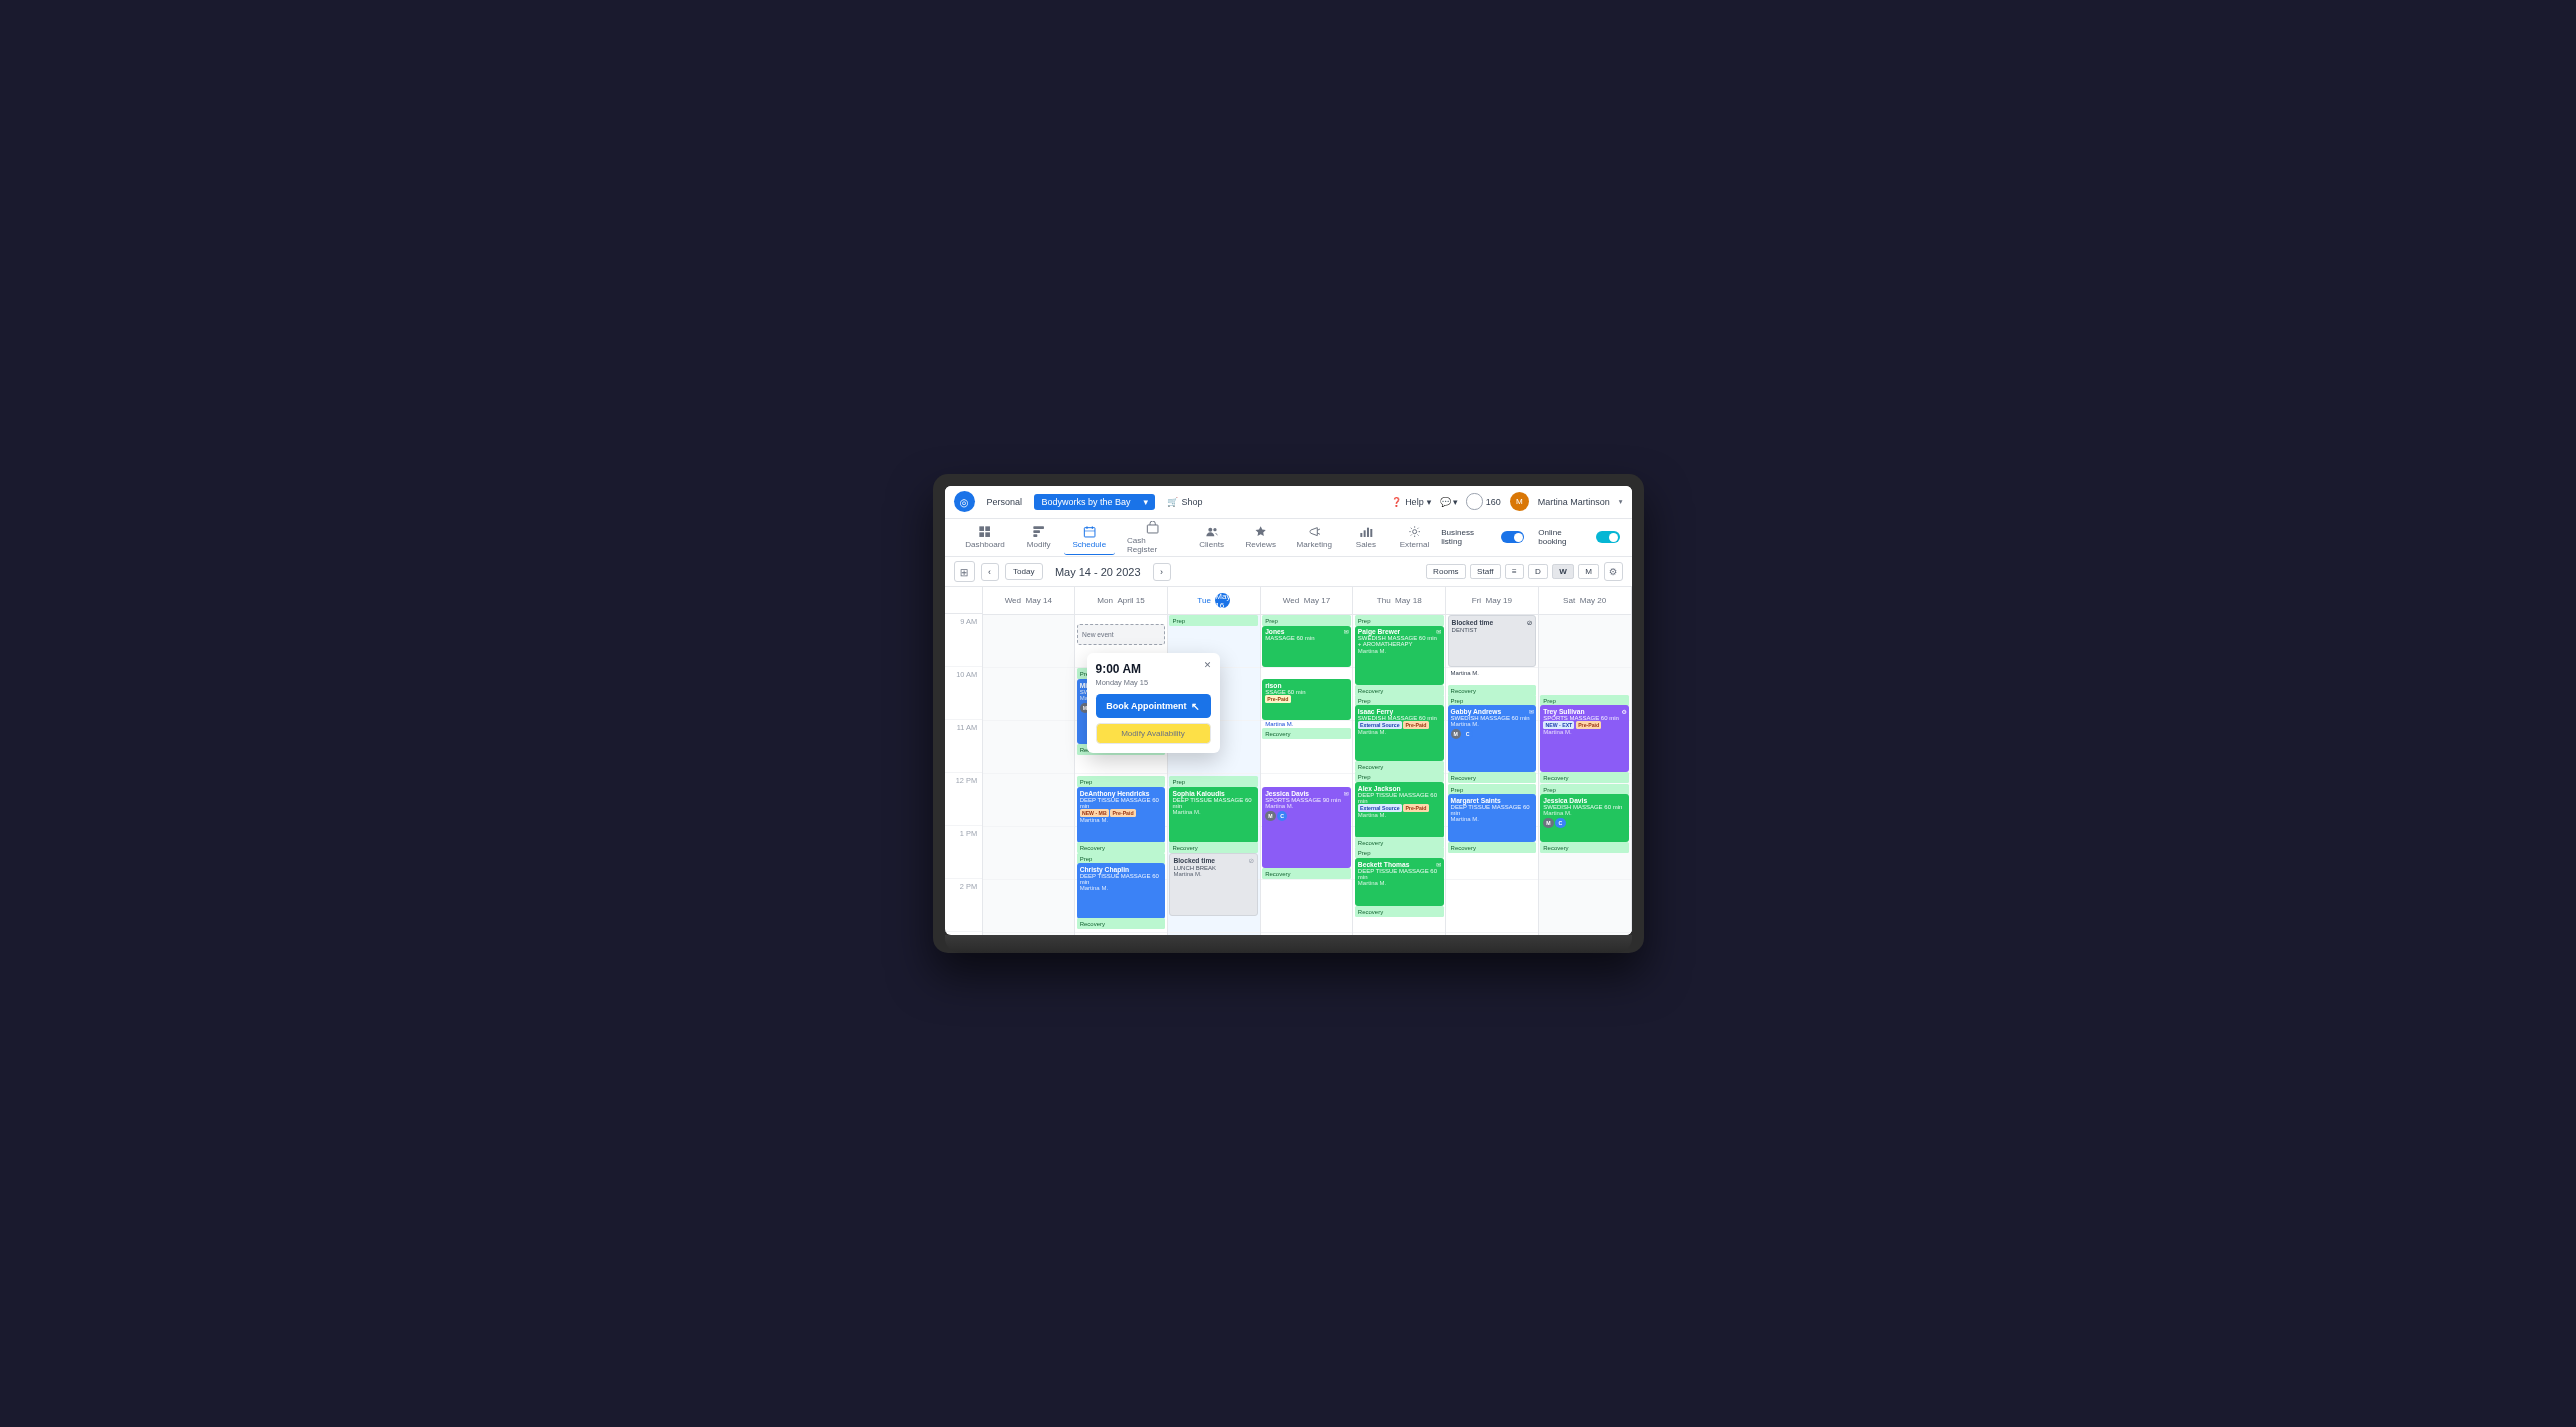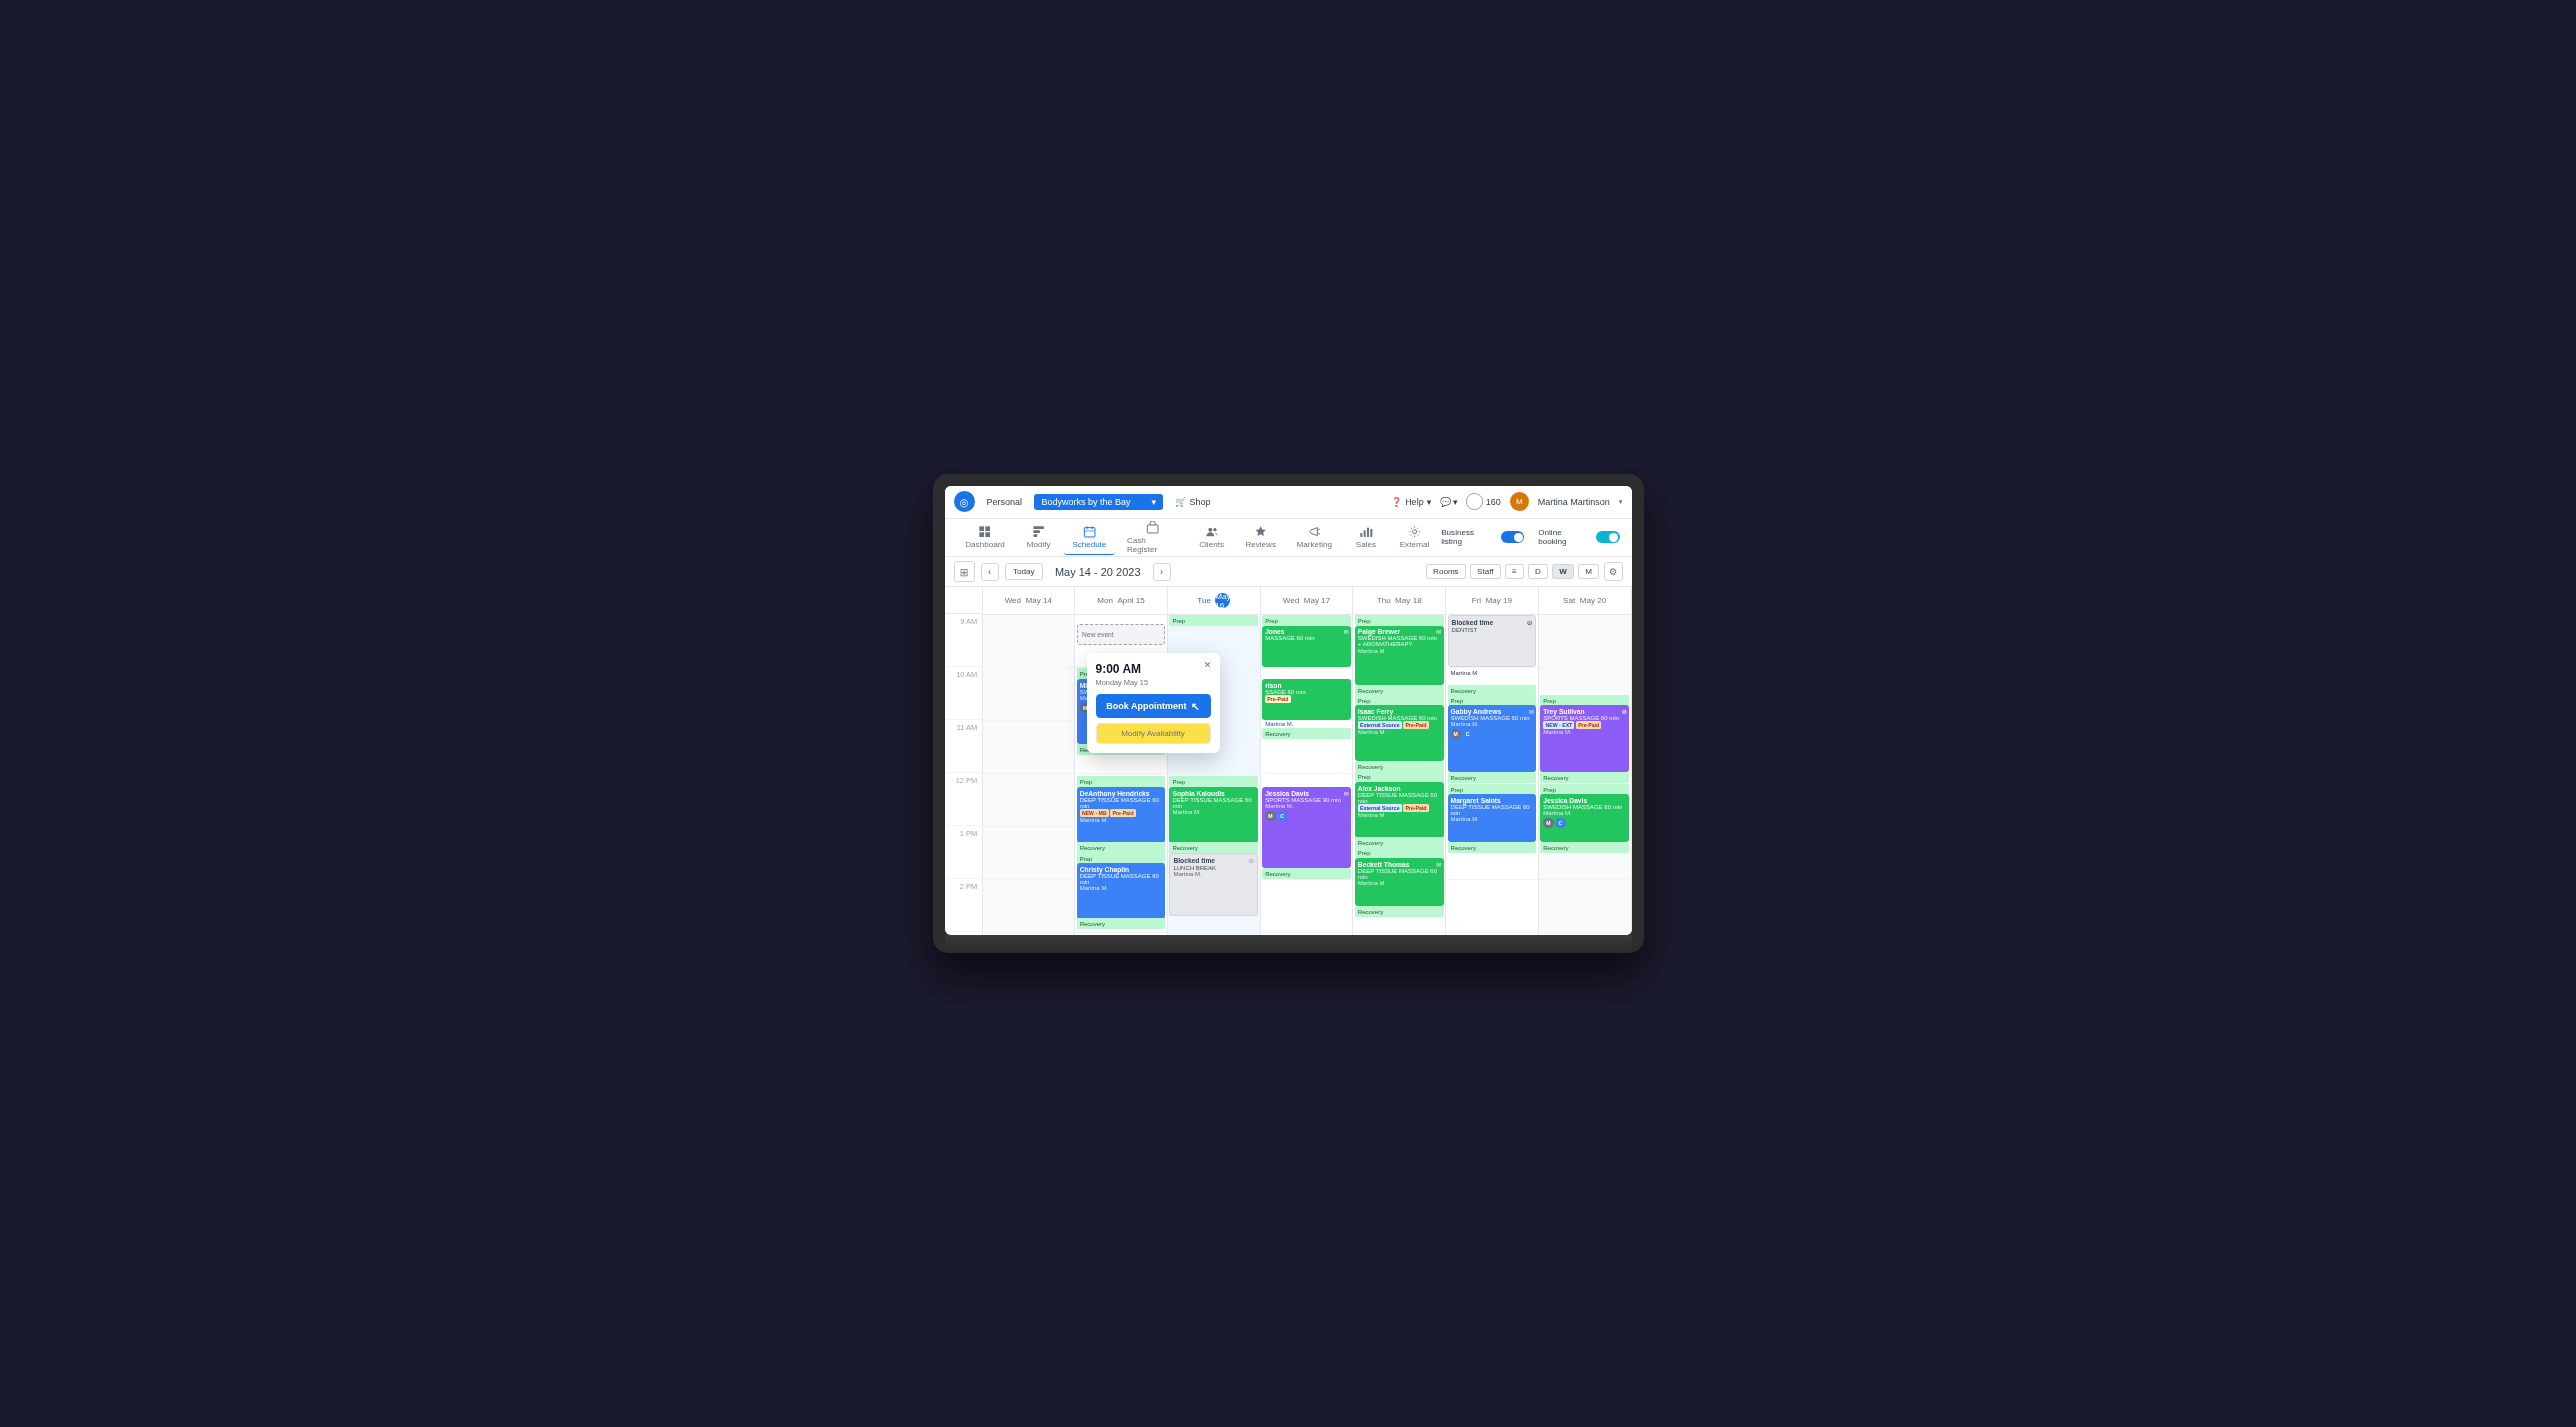--- a/index.html
+++ b/index.html
@@ -63,21 +63,21 @@
     .nav-business-btn {
       background: #1a73e8;
       color: white;
       border: none;
       border-radius: 3px;
       padding: 3px 7.4px;
       font-size: 9px;
       cursor: pointer;
       display: flex;
       align-items: center;
-      gap: 21px;
+      gap: 13px;
     }
     .nav-shop {
       display: flex;
       align-items: center;
       gap: 3px;
       font-size: 9px;
       color: #374151;
       padding: 3px 6px;
       cursor: pointer;
     }

